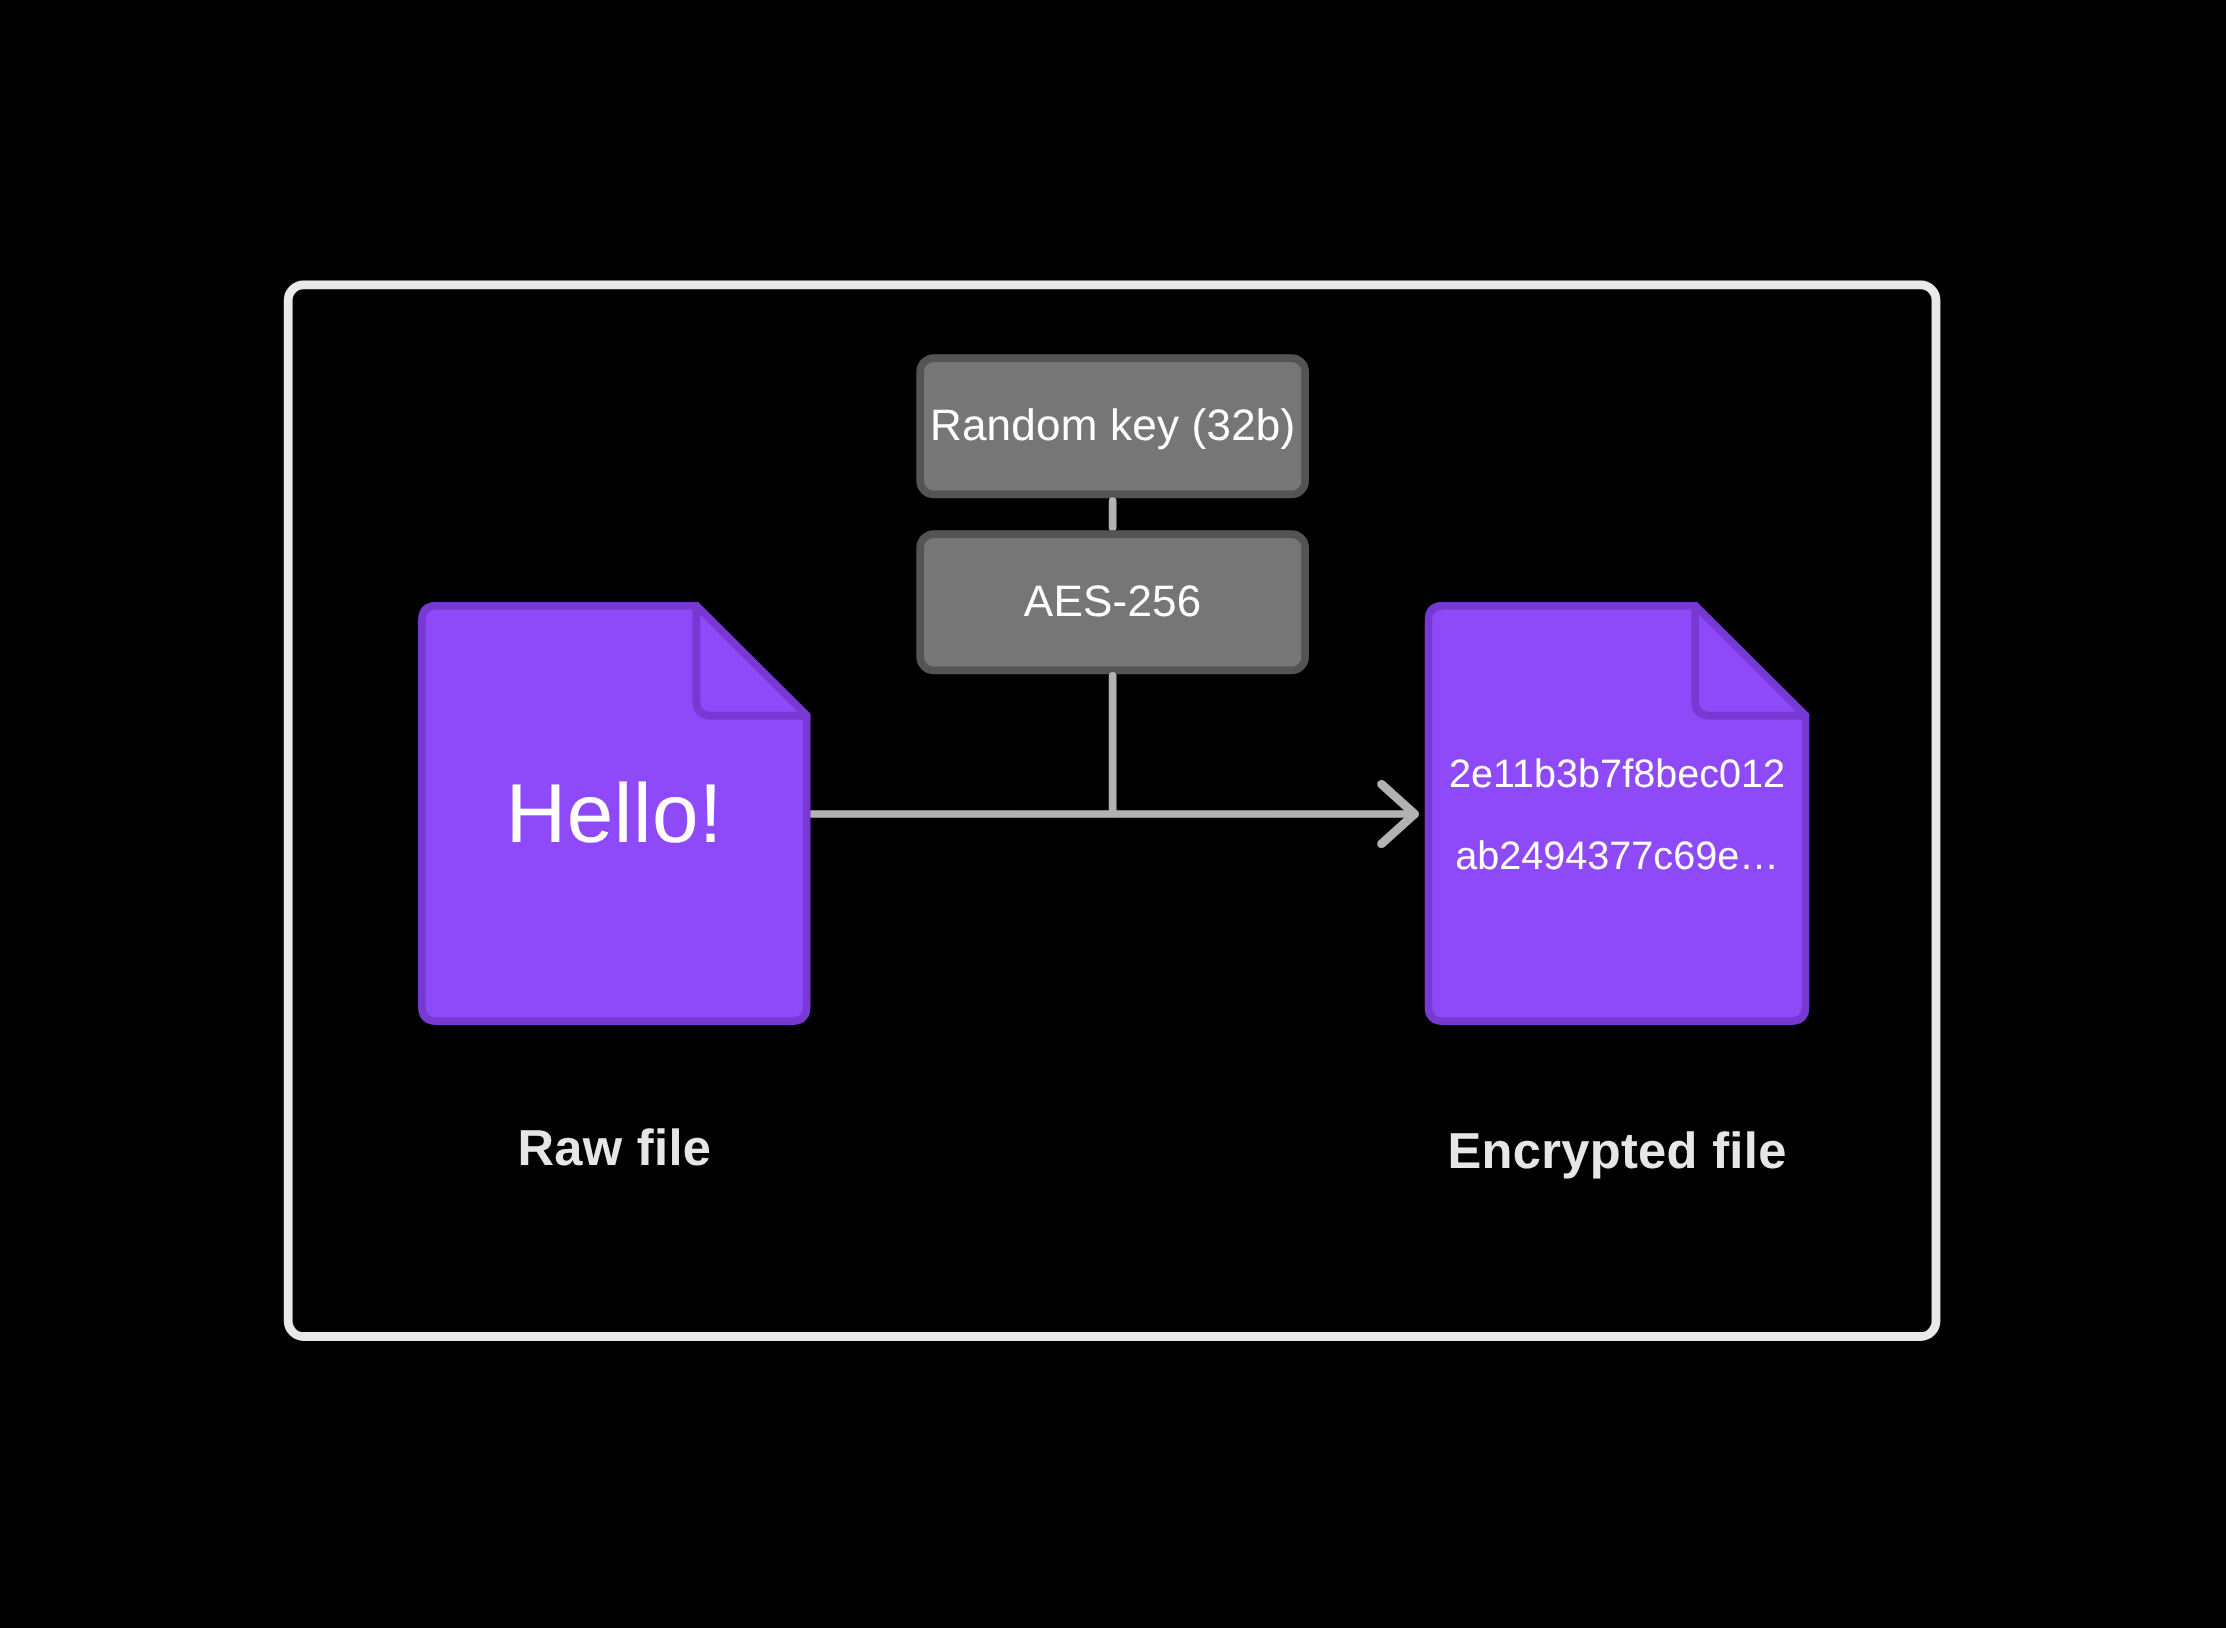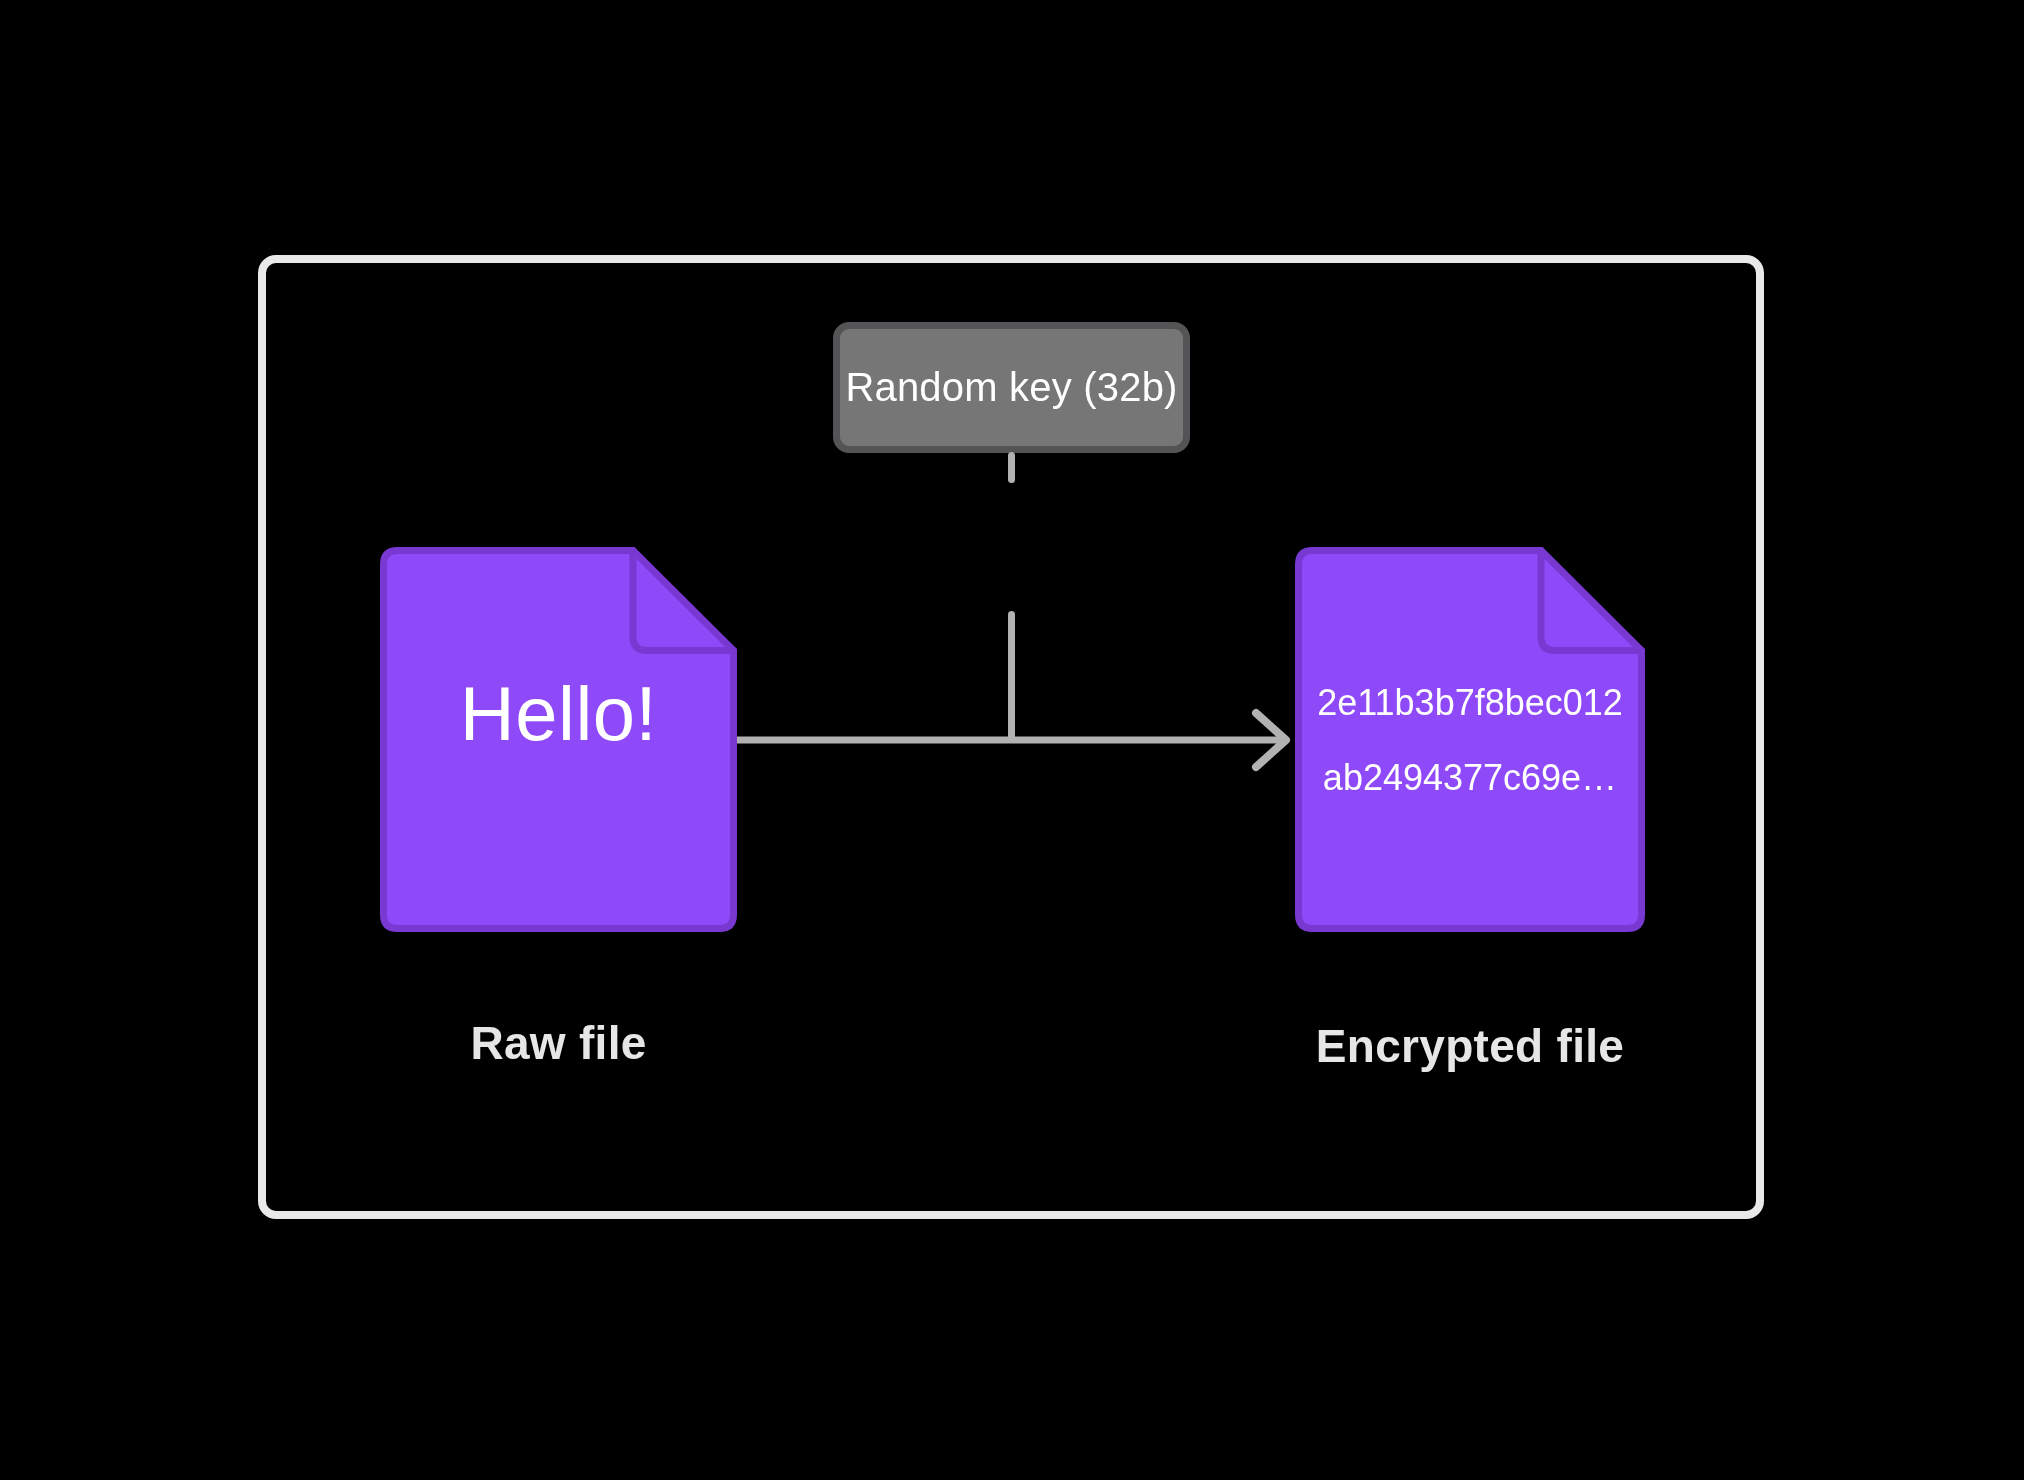--- a/index.html
+++ b/index.html
@@ -54,21 +54,21 @@
   .file-icon{position:absolute;}
   .file-left{left:380px;top:547px;}
   .file-right{left:1295px;top:547px;}
   .file-content{
     position:absolute;
     display:flex;flex-direction:column;align-items:center;justify-content:center;
     color:var(--content_text);
     text-align:center;
   }
   .content-hello{
-    left:380px;top:521px;width:357px;height:385px;
+    left:380px;top:547px;width:357px;height:385px;
     font-size:76px;font-weight:500;letter-spacing:0.5px;
   }
   .content-hex{
     left:1295px;top:547px;width:350px;height:385px;
     font-size:36px;font-weight:400;line-height:47px;gap:28px;
   }
   .caption{
     position:absolute;
     color:var(--label_text);
     font-size:46px;font-weight:600;
@@ -84,20 +84,23 @@
 <div class="canvas">
 
   <div class="frame"></div>
 
   <div class="process-box box-key">
     <span>Random key (32b)</span>
   </div>
 
   <div class="connector-v conn-key-aes"></div>
 
+  <div class="process-box box-aes">
+    <span>AES-256</span>
+  </div>
 
   <div class="connector-v conn-aes-arrow"></div>
 
   <svg class="arrow-svg" width="560" height="80" viewBox="0 0 560 80">
     <line x1="2" y1="40" x2="548" y2="40" stroke="#b2b2b2" stroke-width="7" stroke-linecap="round"></line>
     <path d="M 521 13 L 551 40 L 521 67" fill="none" stroke="#b2b2b2" stroke-width="8" stroke-linecap="round" stroke-linejoin="round"></path>
   </svg>
 
   <svg class="file-icon file-left" width="357" height="385" viewBox="0 0 357 385">
     <path d="M 17.5 3.5 H 253 L 353.5 103.5 V 367.5 Q 353.5 381.5 339.5 381.5 H 17.5 Q 3.5 381.5 3.5 367.5 V 17.5 Q 3.5 3.5 17.5 3.5 Z" fill="#8e4af8" stroke="#7838d2" stroke-width="7" stroke-linejoin="round"></path>

